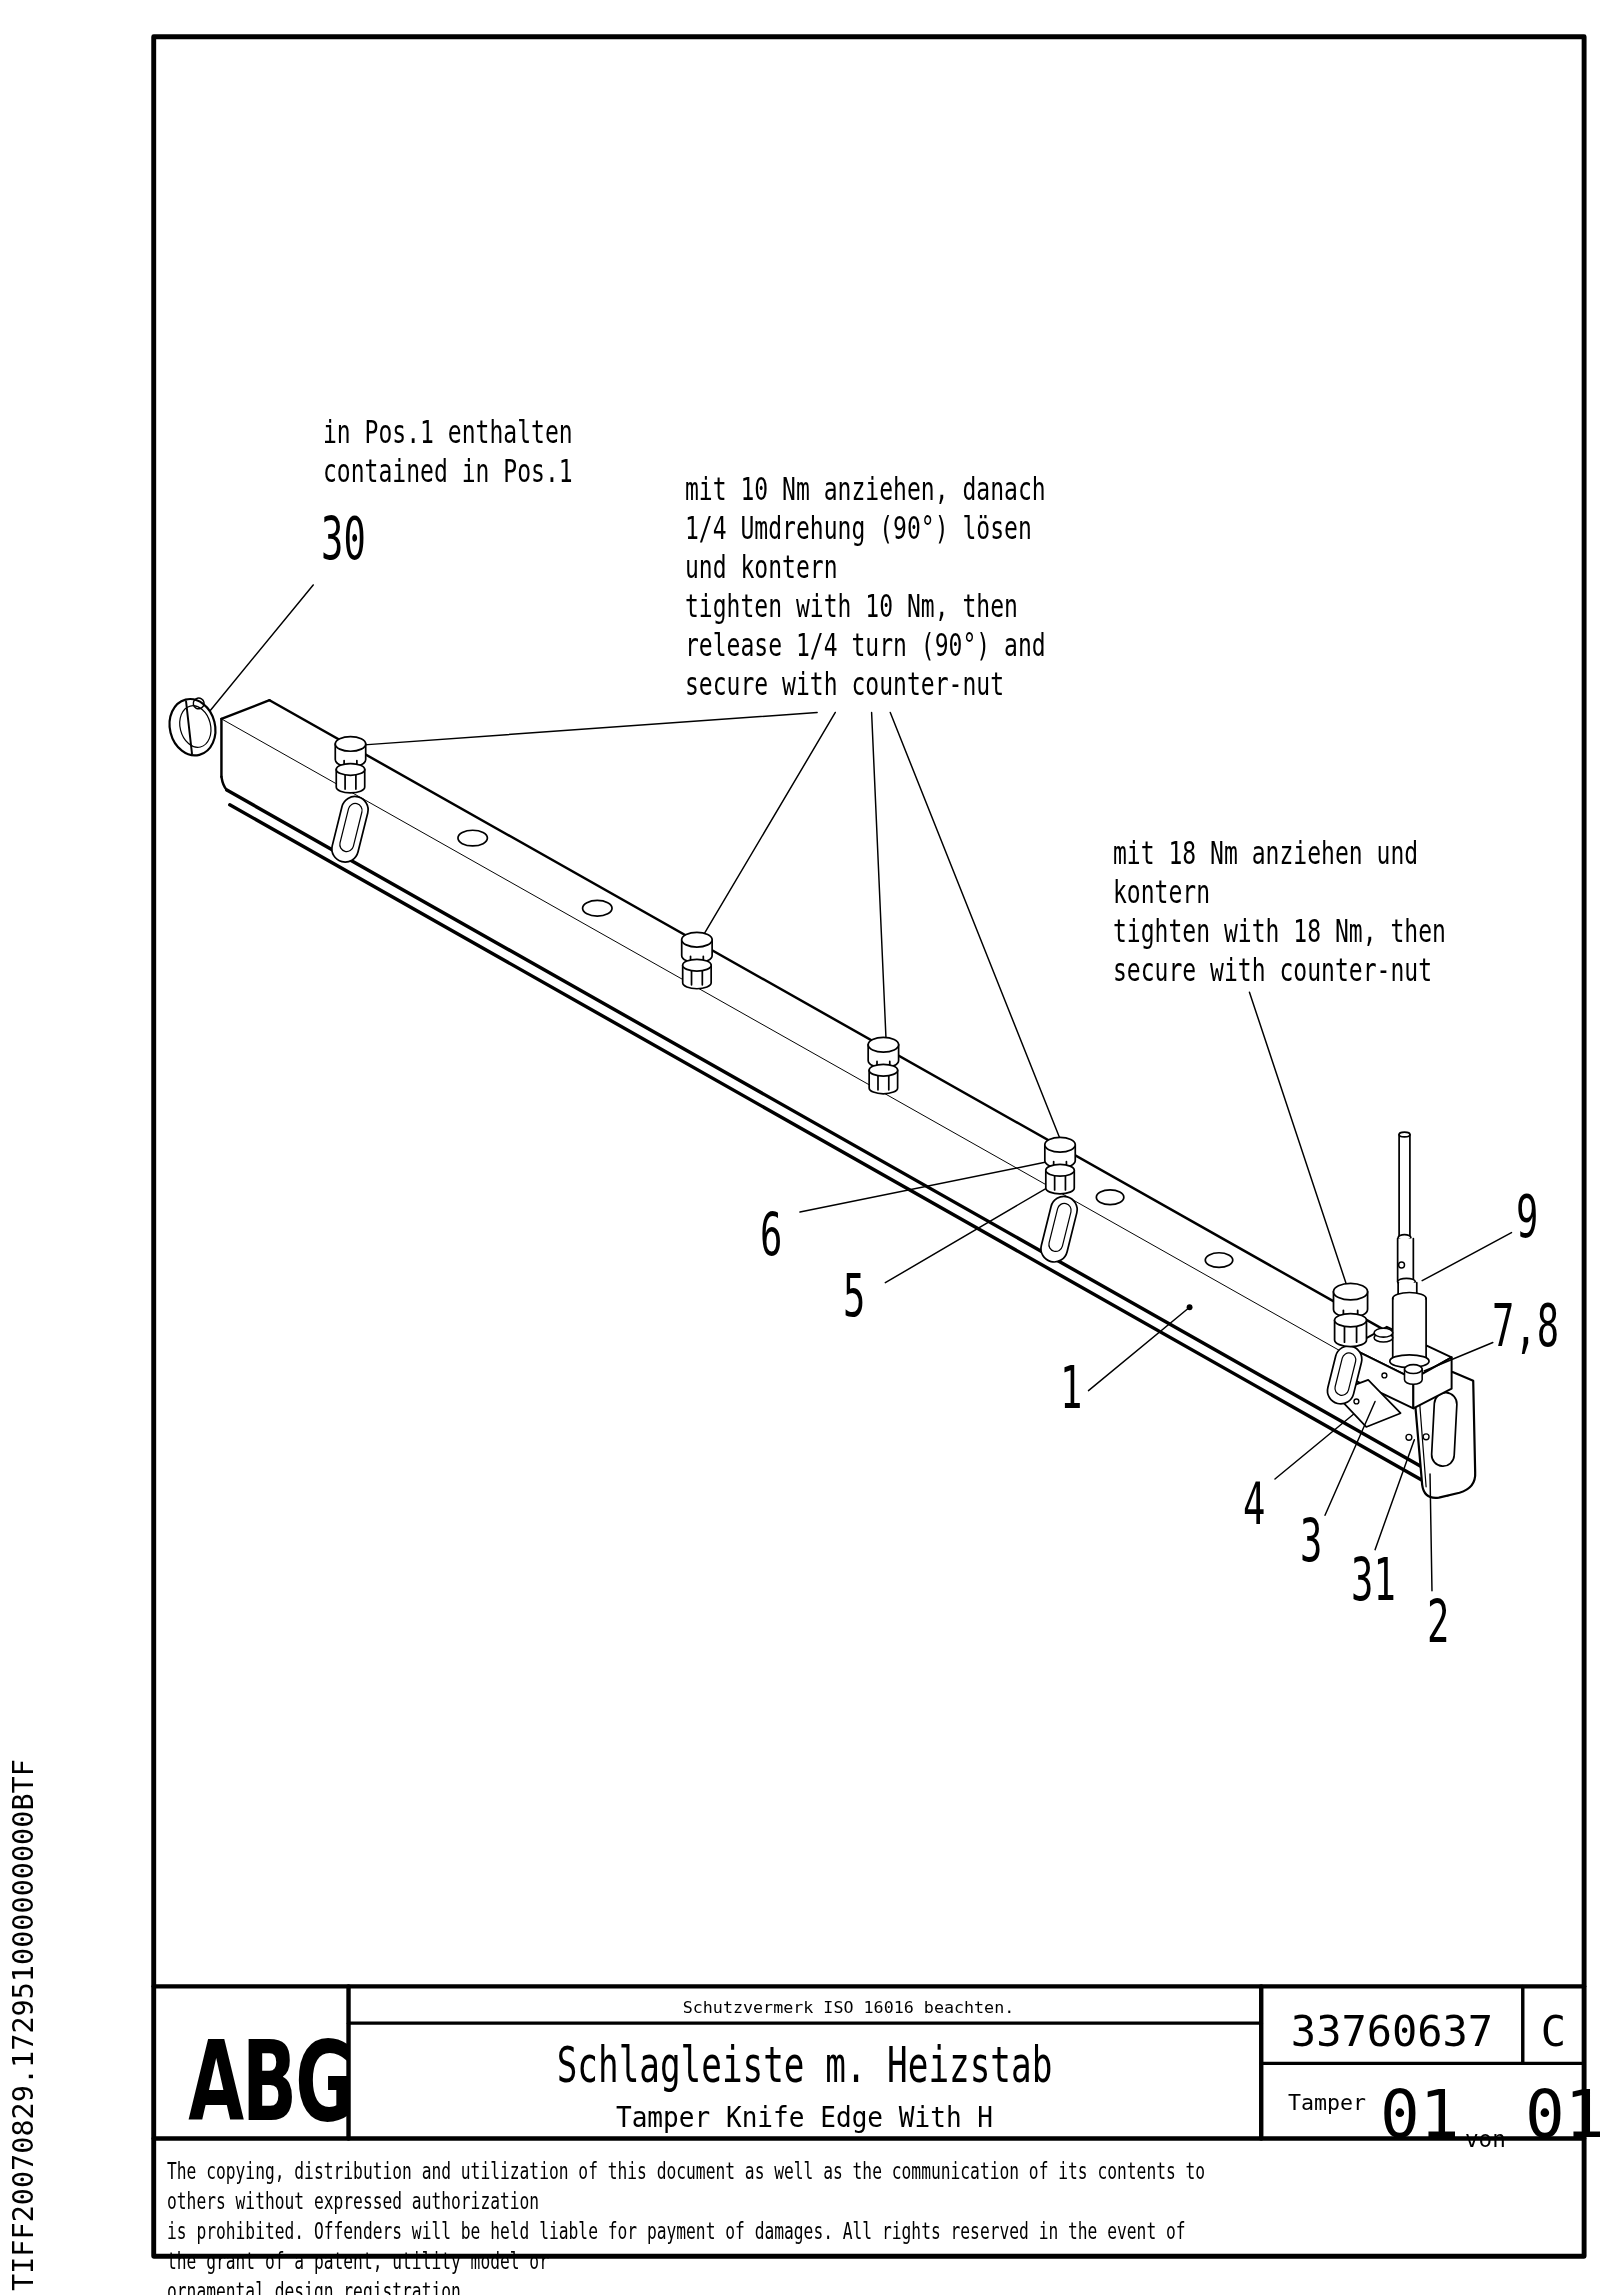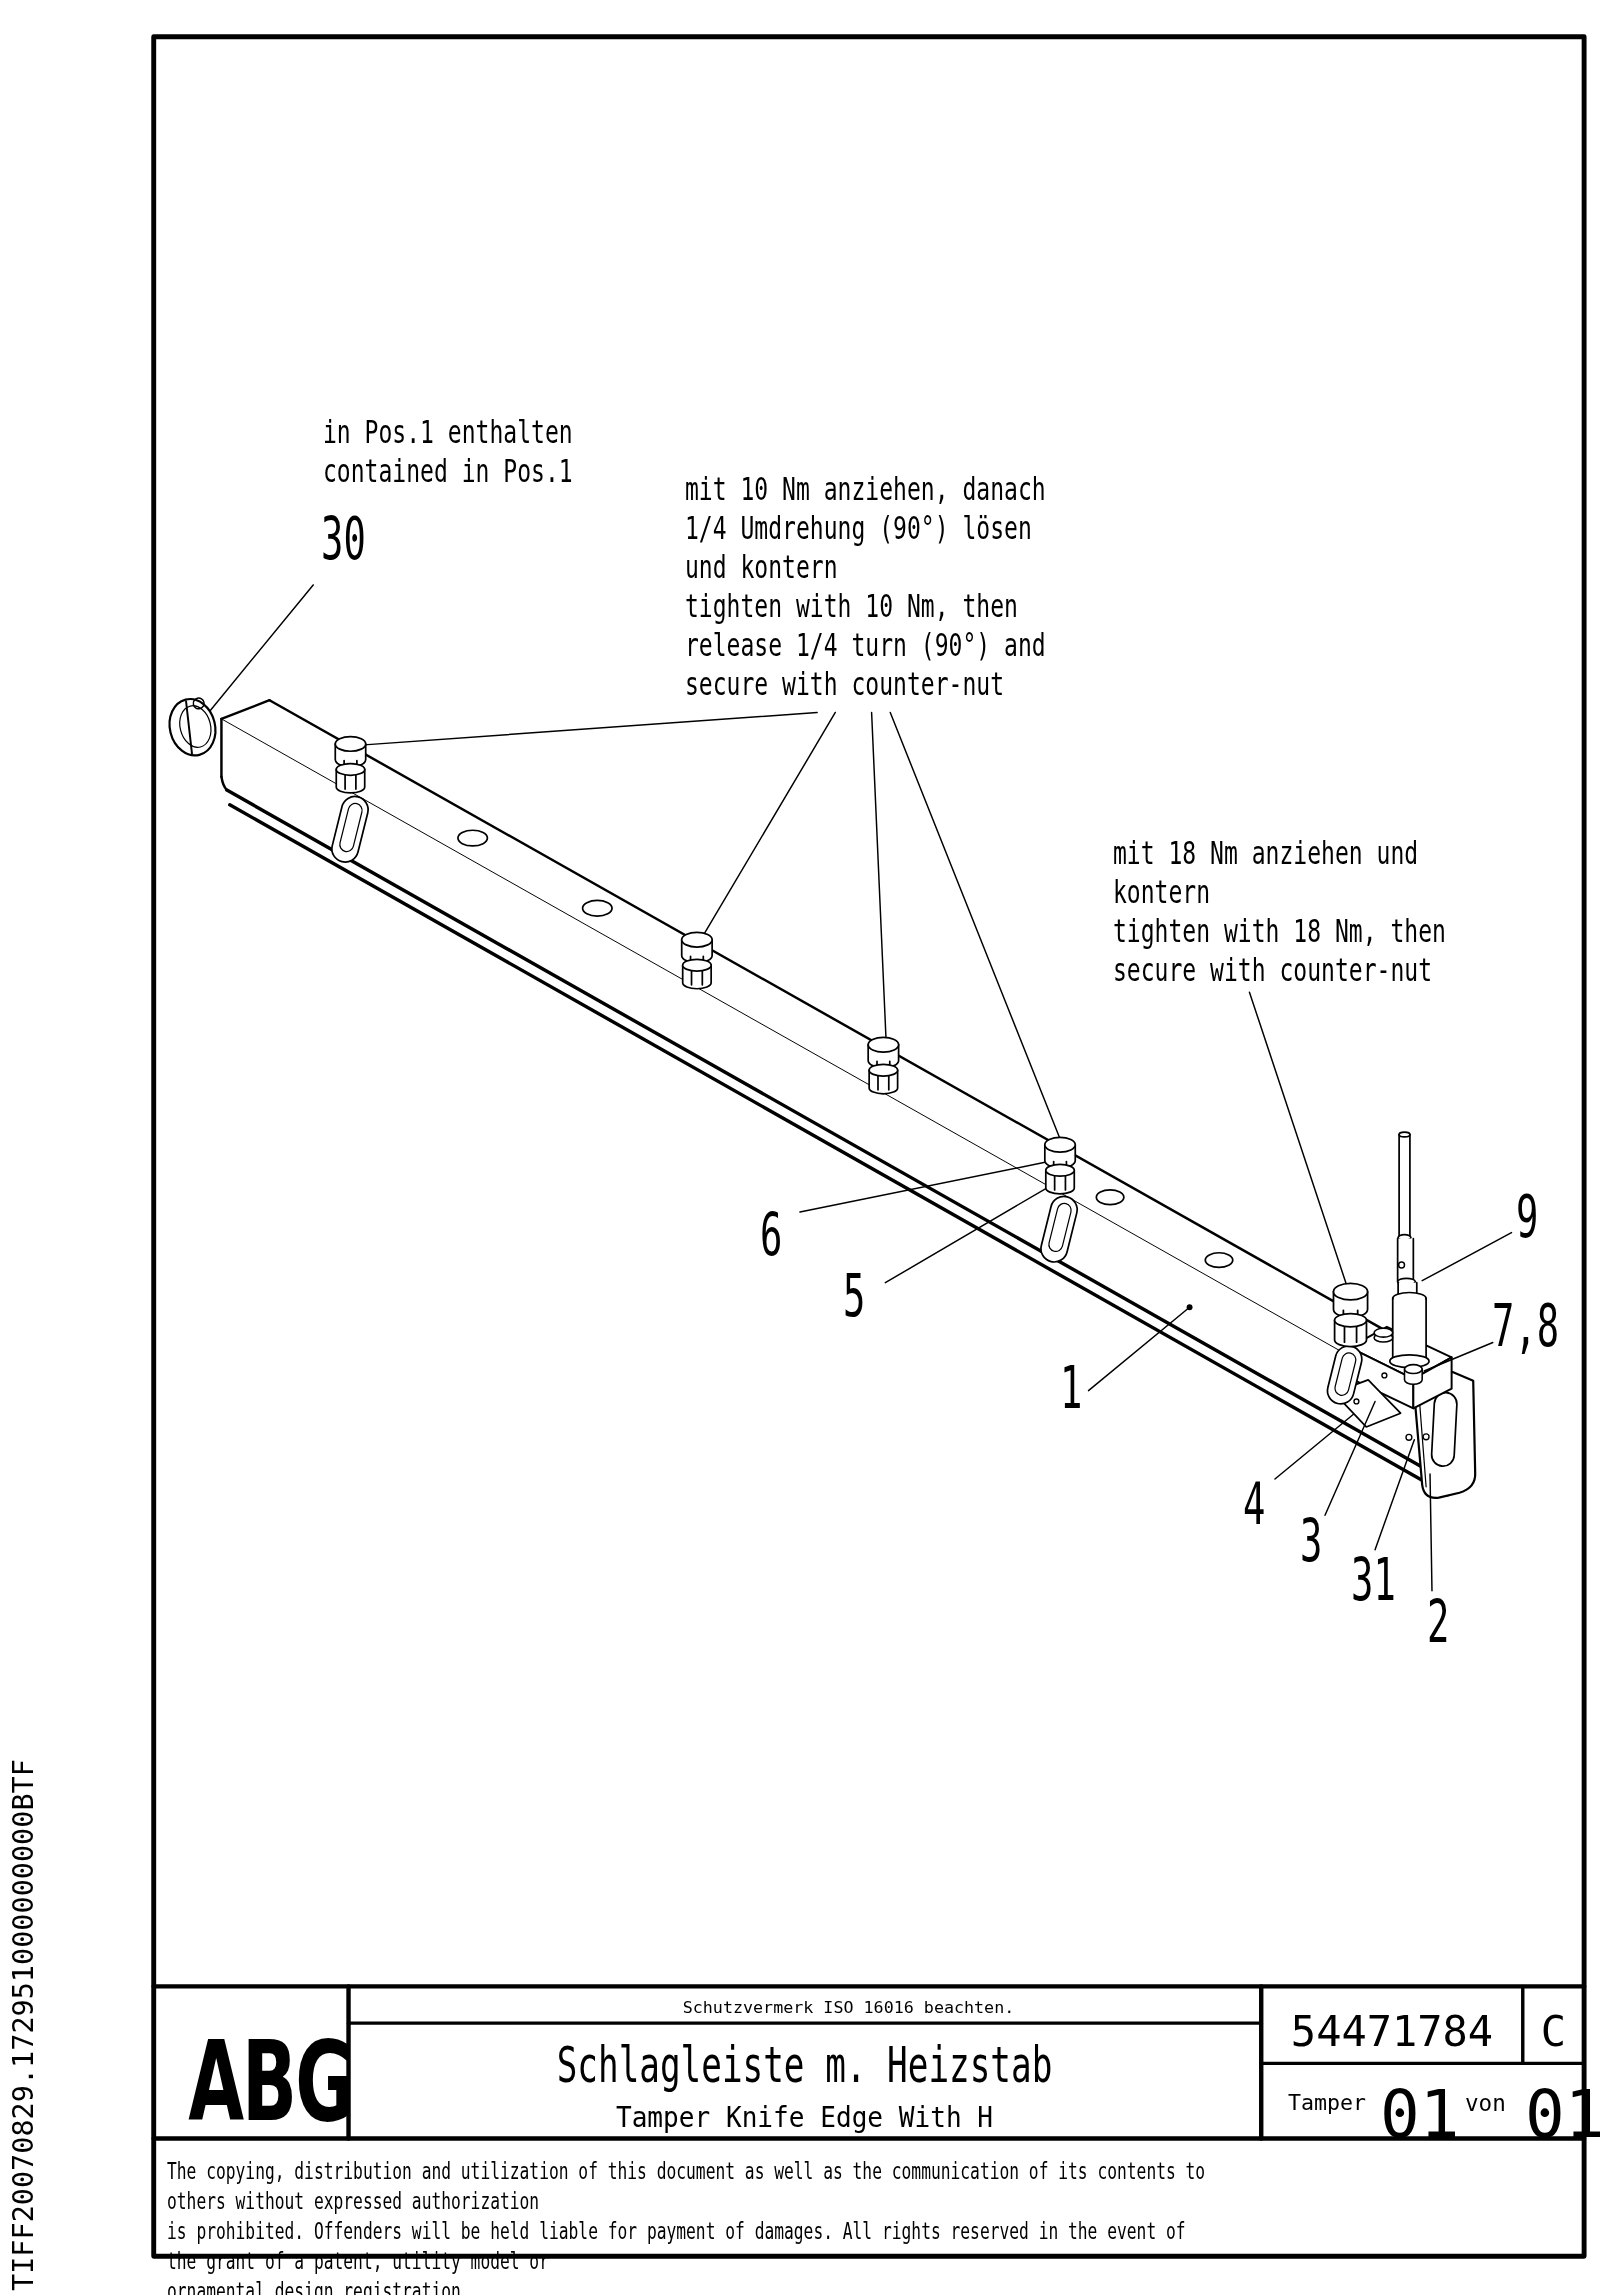--- a/index.html
+++ b/index.html
@@ -28,21 +28,21 @@
     font-size:111px; letter-spacing:-2.9px;
     transform:scaleX(0.65); transform-origin:50% 50%;
   }
   .schutz { font-size:16.7px; }
   .title-de { font-size:49px; transform:scaleX(0.70); transform-origin:50% 50%; }
   .title-en { font-size:29px; transform:scaleX(0.90); transform-origin:50% 50%; }
   .dwgno { font-size:42px; }
   .rev { font-size:42px; }
   .blatt-small { font-size:21.6px; }
   .blatt-big { font-size:66px; }
-  .von-small { font-size:22.6px; }
+  .von-small { font-size:22.6px;margin-top:36px; }
   .disclaimer {
     font-size:22.6px; line-height:30px;
     transform:scaleX(0.72); transform-origin:0 0;
     white-space:pre-line;
   }
 </style>
 </head>
 <body>
 
 <div id="sheet">
@@ -251,21 +251,21 @@
   <div class="txt plabel" style="left:1427px; top:1592px;">2</div>
 
   <div class="tb logo" style="left:154px; top:2017px; width:195px;">ABG</div>
 
   <div class="tb schutz" style="left:348px; top:1997px; width:913px;margin-left:44px;">Schutzvermerk ISO 16016 beachten.</div>
 
   <div class="tb title-de" style="left:348px; top:2037px; width:913px;">Schlagleiste m. Heizstab</div>
 
   <div class="tb title-en" style="left:348px; top:2100px; width:913px;">Tamper Knife Edge With H</div>
 
-  <div class="tb dwgno" style="left:1261px; top:2007px; width:262px;">54471784</div>
+  <div class="tb dwgno" style="left:1261px; top:2007px; width:262px;">33760637</div>
 
   <div class="tb rev" style="left:1523px; top:2007px; width:61px;">C</div>
 
   <div class="txt blatt-small" style="left:1288px; top:2092px;">Tamper</div>
 
   <div class="txt blatt-big" style="left:1380px; top:2082px;">01</div>
 
   <div class="txt von-small" style="left:1465px; top:2092px;">von</div>
 
   <div class="txt blatt-big" style="left:1525px; top:2082px;">01</div>

